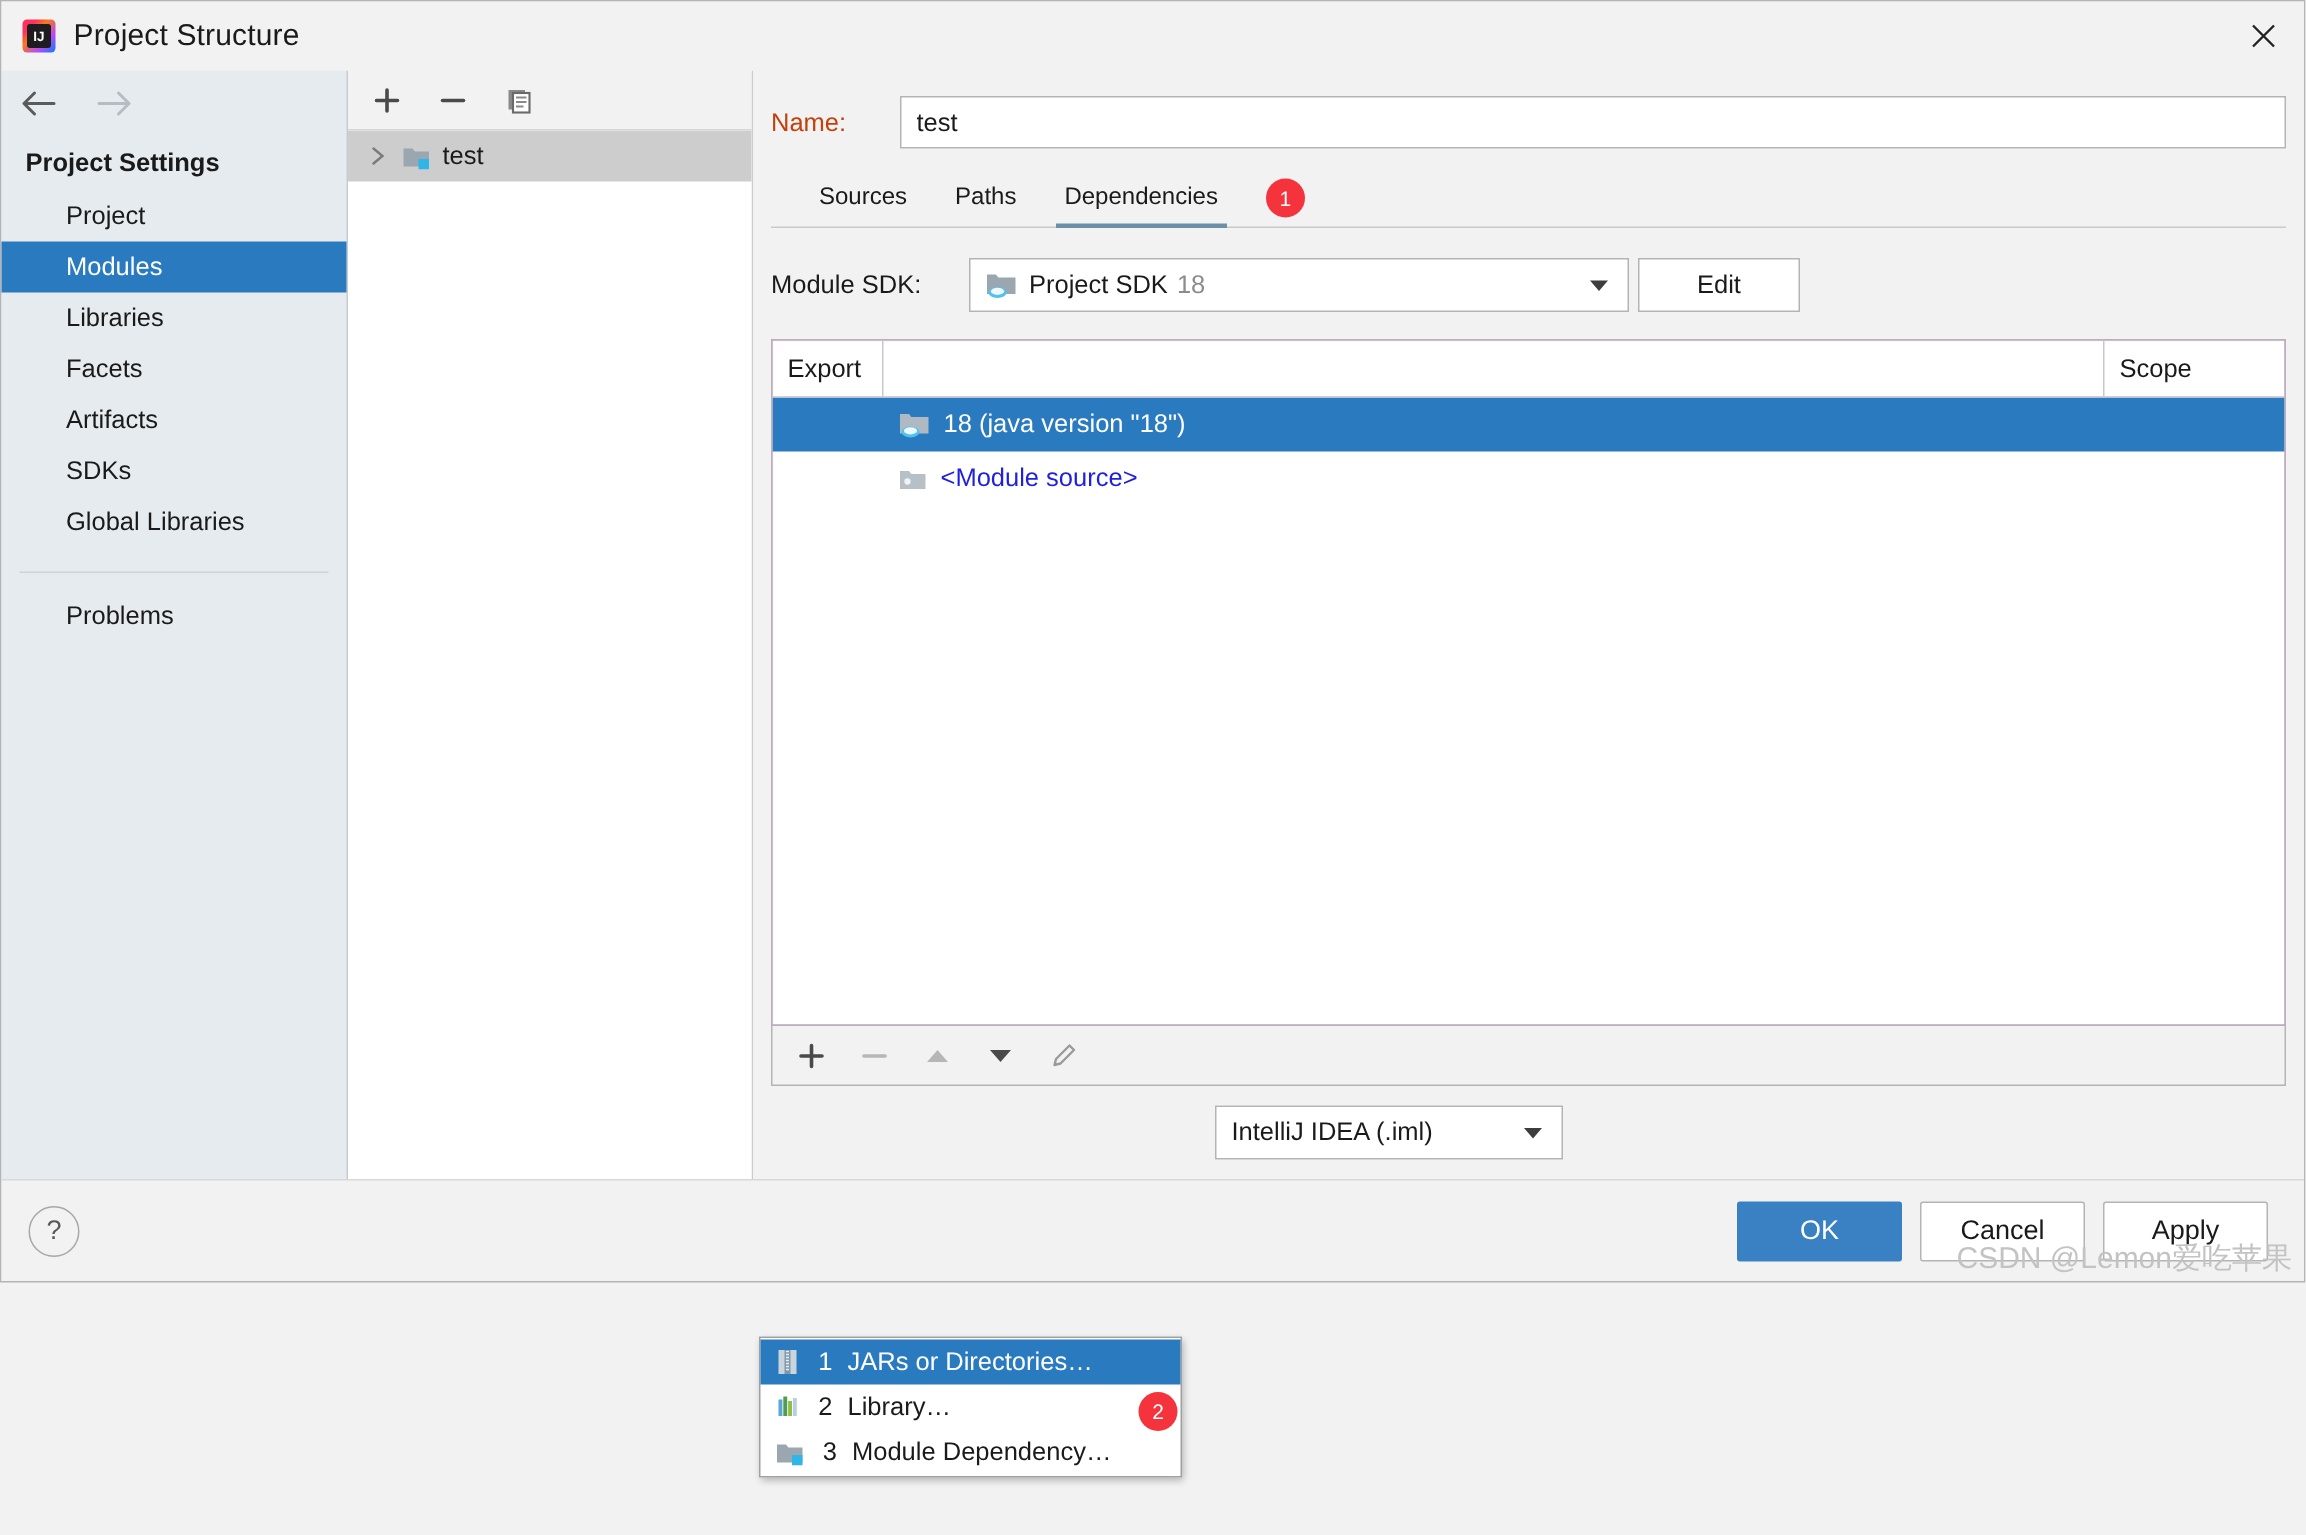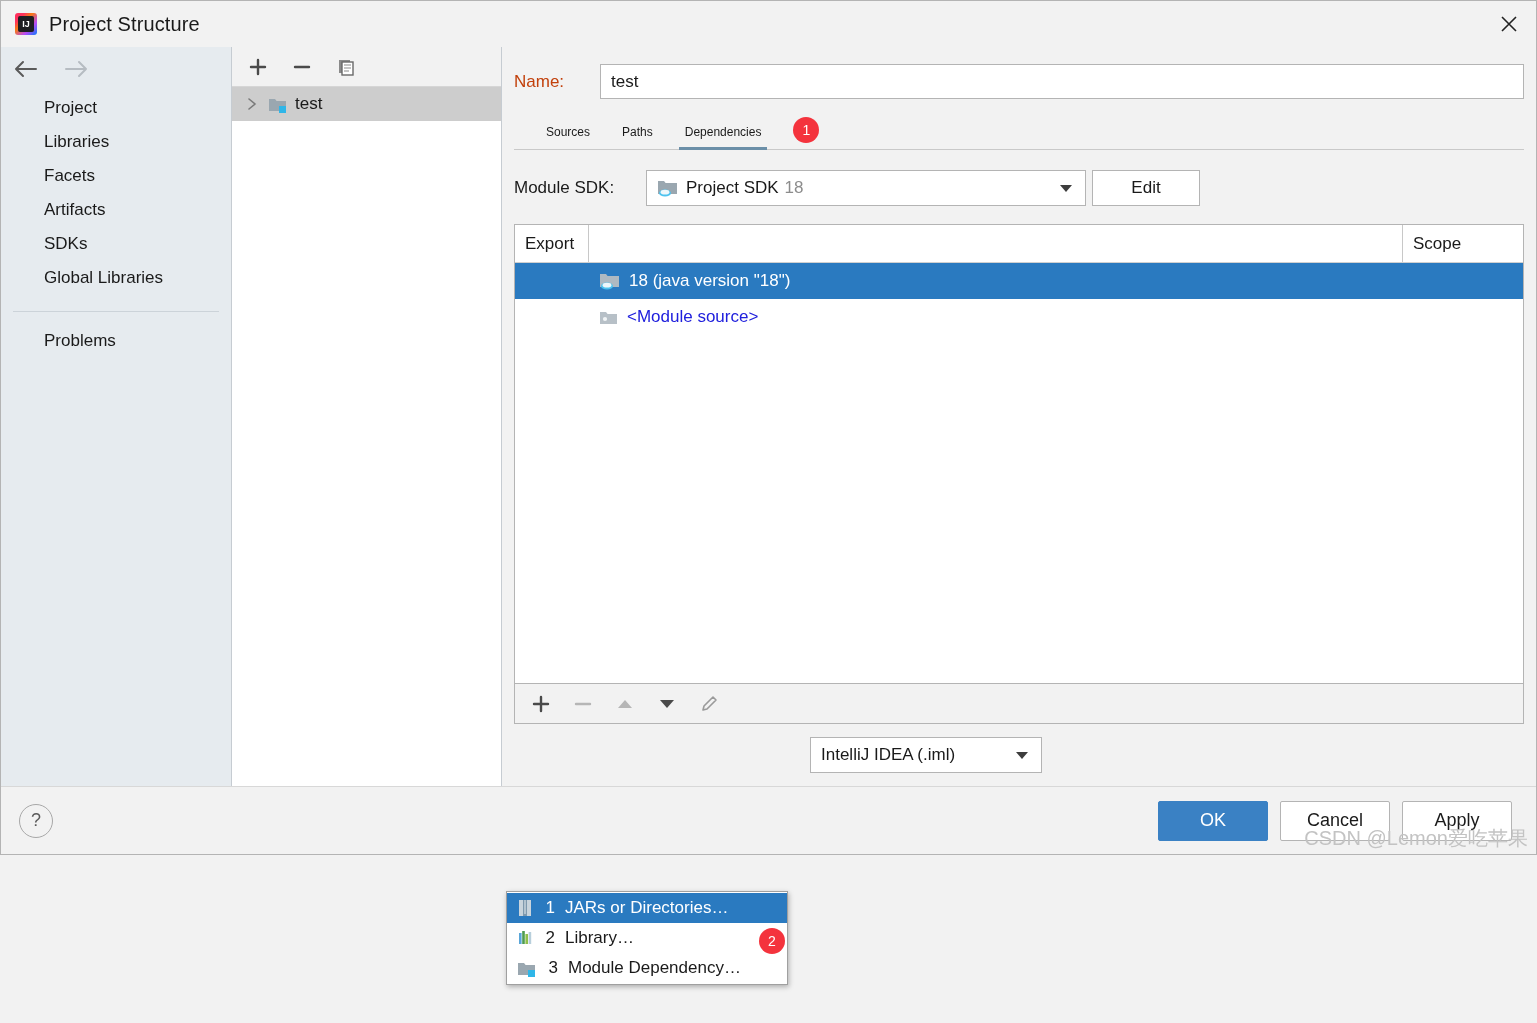--- a/index.html
+++ b/index.html
@@ -119,21 +119,21 @@
   }
 
   .tabs {
     display: flex; align-items: flex-end;
     margin-top: 18px; gap: 0px;
     border-bottom: 1px solid #c9c9c9;
     position: relative;
     padding-left: 16px;
   }
   .tab {
-    font-size: 12px; color: #1a1a1a;
+    font-size: 16px; color: #1a1a1a;
     padding: 6px 16px 10px 16px;
     cursor: pointer; position: relative;
   }
   .tab.active::after {
     content: ""; position: absolute; left: 10px; right: 10px; bottom: -1px;
     height: 3px; background: #6b8fa8;
   }
   .badge {
     display: inline-flex; align-items: center; justify-content: center;
     width: 26px; height: 26px; border-radius: 50%;
@@ -283,21 +283,23 @@
             <path d="M2 9 H22 M2 9 L9 2 M2 9 L9 16" stroke="#5a5a5a" stroke-width="2" fill="none" stroke-linecap="round"></path>
           </svg>
         </div>
         <div class="arrow">
           <svg width="26" height="18" viewBox="0 0 26 18">
             <path d="M4 9 H24 M24 9 L17 2 M24 9 L17 16" stroke="#b6bcc2" stroke-width="2" fill="none" stroke-linecap="round"></path>
           </svg>
         </div>
       </div>
 
+      <div class="sb-group">Project Settings</div>
       <div class="sb-item">Project</div>
+      <div class="sb-item selected">Modules</div>
       <div class="sb-item">Libraries</div>
       <div class="sb-item">Facets</div>
       <div class="sb-item">Artifacts</div>
 
       <div class="sb-item">SDKs</div>
       <div class="sb-item">Global Libraries</div>
 
       <div class="sb-sep"></div>
       <div class="sb-item">Problems</div>
     </div>

